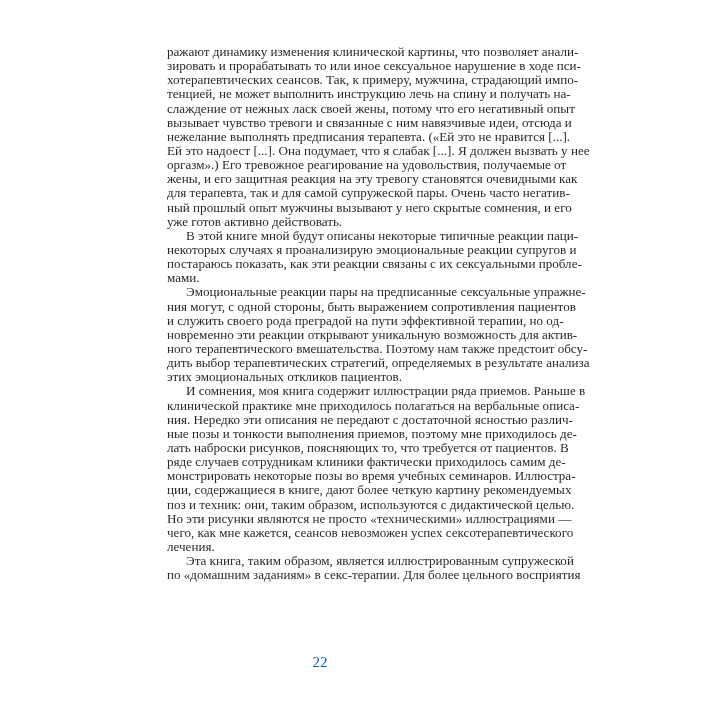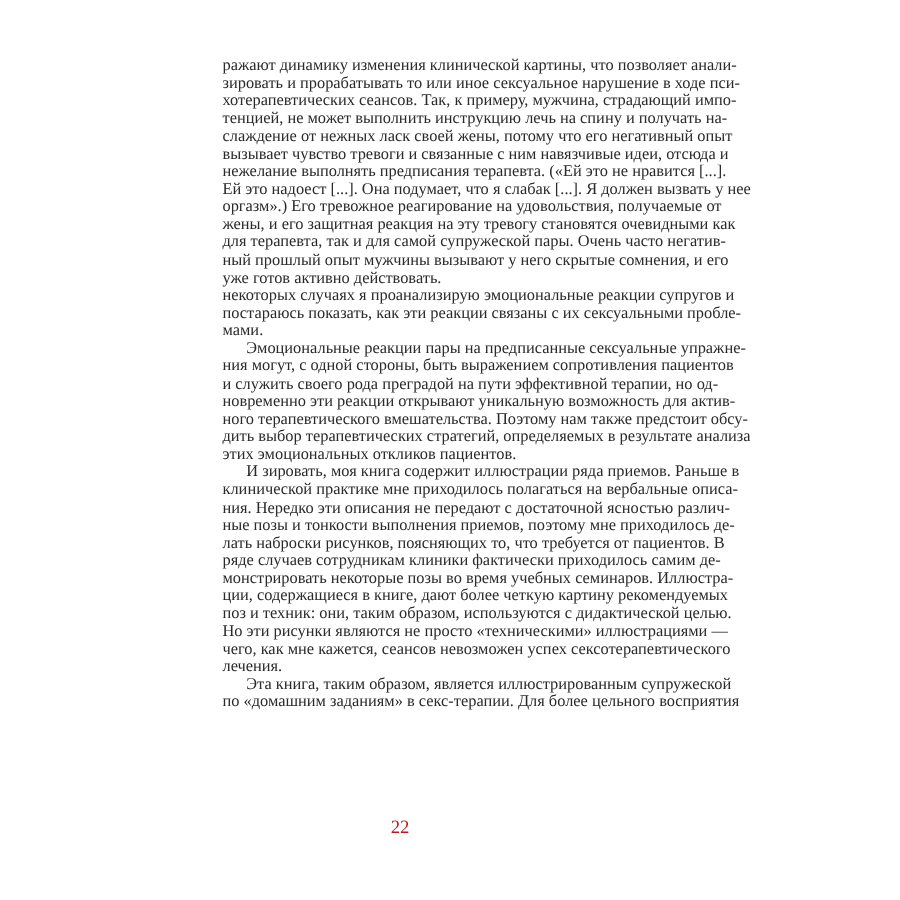--- a/index.html
+++ b/index.html
@@ -1,28 +1,28 @@
 <!DOCTYPE html>
 <html><head>
 <meta charset="utf-8">
 <style>
   html, body { margin:0; padding:0; background:#ffffff; }
   body { width:720px; height:720px; position:relative; overflow:hidden; }
   .page {
-    position:absolute; left:178px; top:45px; width:393px;
+    position:absolute; left:167px; top:45px; width:393px;
     font-family:"Liberation Serif", "DejaVu Serif", serif;
     font-size:13.1px; line-height:14.15px; color:#2a2a2a;
   }
   .line { display:block; white-space:nowrap; text-align:justify; text-align-last:justify; height:14.15px; }
   .line.last { text-align-last:left; }
   .line.indent { padding-left:19px; }
   .para { margin:0; }
   .pagenum {
     position:absolute; left:0; width:640px; top:654px; text-align:center;
-    font-family:"Liberation Serif", "DejaVu Serif", serif; font-size:15px; color:#b91c1c;
+    font-family:"Liberation Serif", "DejaVu Serif", serif; font-size:15px; color:#0369a1;
   }
 </style>
 </head>
 <body>
 
 <div class="page" id="page-body">
     <div class="para">
       <span class="line">ражают динамику изменения клинической картины, что позволяет анали-</span>
       <span class="line">зировать и прорабатывать то или иное сексуальное нарушение в ходе пси-</span>
       <span class="line">хотерапевтических сеансов. Так, к примеру, мужчина, страдающий импо-</span>
@@ -31,35 +31,36 @@
       <span class="line">вызывает чувство тревоги и связанные с ним навязчивые идеи, отсюда и</span>
       <span class="line">нежелание выполнять предписания терапевта. («Ей это не нравится [...].</span>
       <span class="line">Ей это надоест [...]. Она подумает, что я слабак [...]. Я должен вызвать у нее</span>
       <span class="line">оргазм».) Его тревожное реагирование на удовольствия, получаемые от</span>
       <span class="line">жены, и его защитная реакция на эту тревогу становятся очевидными как</span>
       <span class="line">для терапевта, так и для самой супружеской пары. Очень часто негатив-</span>
       <span class="line">ный прошлый опыт мужчины вызывают у него скрытые сомнения, и его</span>
       <span class="line last">уже готов активно действовать.</span>
     </div>
     <div class="para">
+      <span class="line indent">В этой книге мной будут описаны некоторые типичные реакции паци-</span>
       <span class="line">некоторых случаях я проанализирую эмоциональные реакции супругов и</span>
       <span class="line">постараюсь показать, как эти реакции связаны с их сексуальными пробле-</span>
       <span class="line last">мами.</span>
     </div>
     <div class="para">
       <span class="line indent">Эмоциональные реакции пары на предписанные сексуальные упражне-</span>
       <span class="line">ния могут, с одной стороны, быть выражением сопротивления пациентов</span>
       <span class="line">и служить своего рода преградой на пути эффективной терапии, но од-</span>
       <span class="line">новременно эти реакции открывают уникальную возможность для актив-</span>
       <span class="line">ного терапевтического вмешательства. Поэтому нам также предстоит обсу-</span>
       <span class="line">дить выбор терапевтических стратегий, определяемых в результате анализа</span>
       <span class="line last">этих эмоциональных откликов пациентов.</span>
     </div>
     <div class="para">
-      <span class="line indent">И зировать, моя книга содержит иллюстрации ряда приемов. Раньше в</span>
+      <span class="line indent">И сомнения, моя книга содержит иллюстрации ряда приемов. Раньше в</span>
       <span class="line">клинической практике мне приходилось полагаться на вербальные описа-</span>
       <span class="line">ния. Нередко эти описания не передают с достаточной ясностью различ-</span>
       <span class="line">ные позы и тонкости выполнения приемов, поэтому мне приходилось де-</span>
       <span class="line">лать наброски рисунков, поясняющих то, что требуется от пациентов. В</span>
       <span class="line">ряде случаев сотрудникам клиники фактически приходилось самим де-</span>
       <span class="line">монстрировать некоторые позы во время учебных семинаров. Иллюстра-</span>
       <span class="line">ции, содержащиеся в книге, дают более четкую картину рекомендуемых</span>
       <span class="line">поз и техник: они, таким образом, используются с дидактической целью.</span>
       <span class="line">Но эти рисунки являются не просто «техническими» иллюстрациями —</span>
       <span class="line">чего, как мне кажется, сеансов невозможен успех сексотерапевтического</span>

